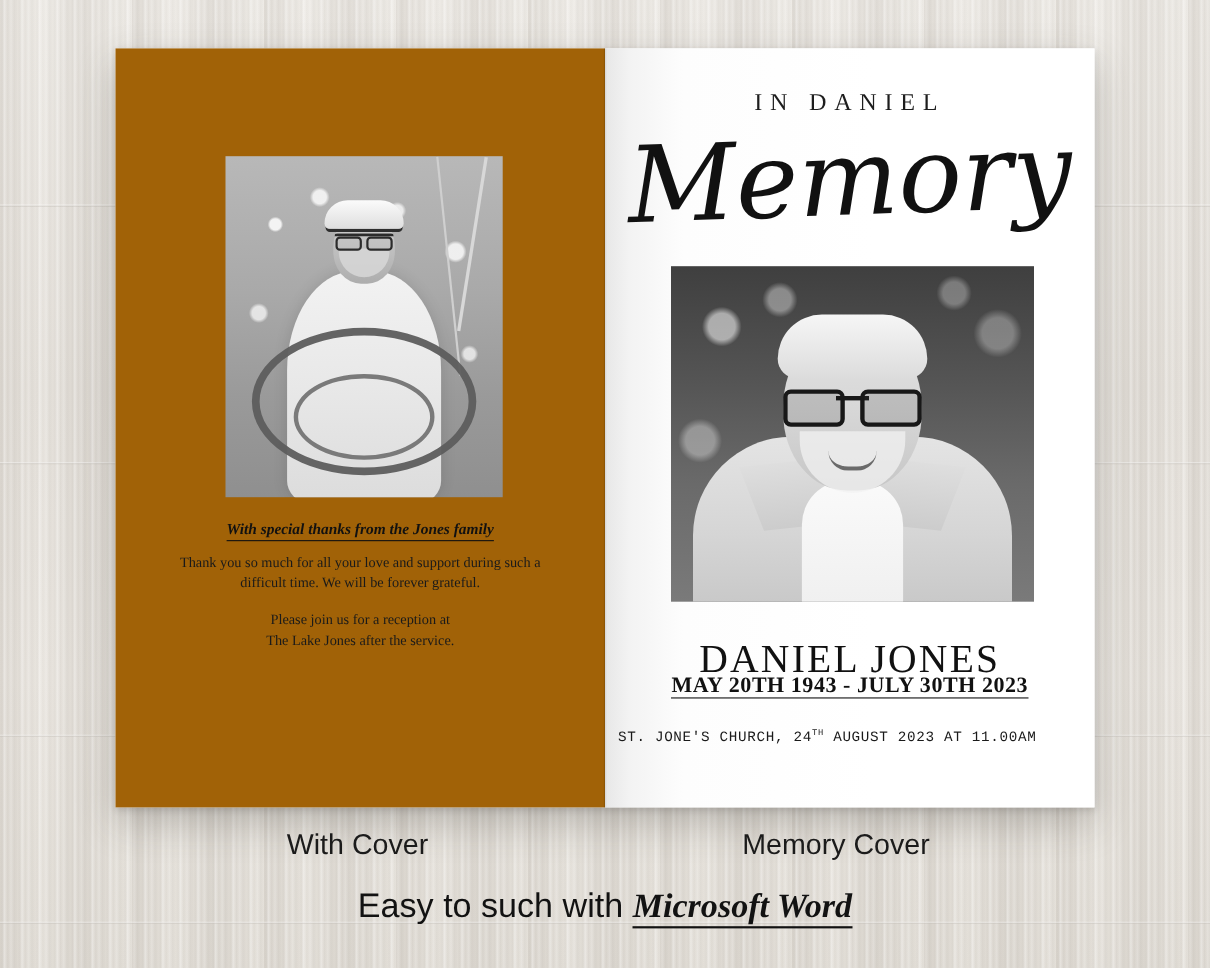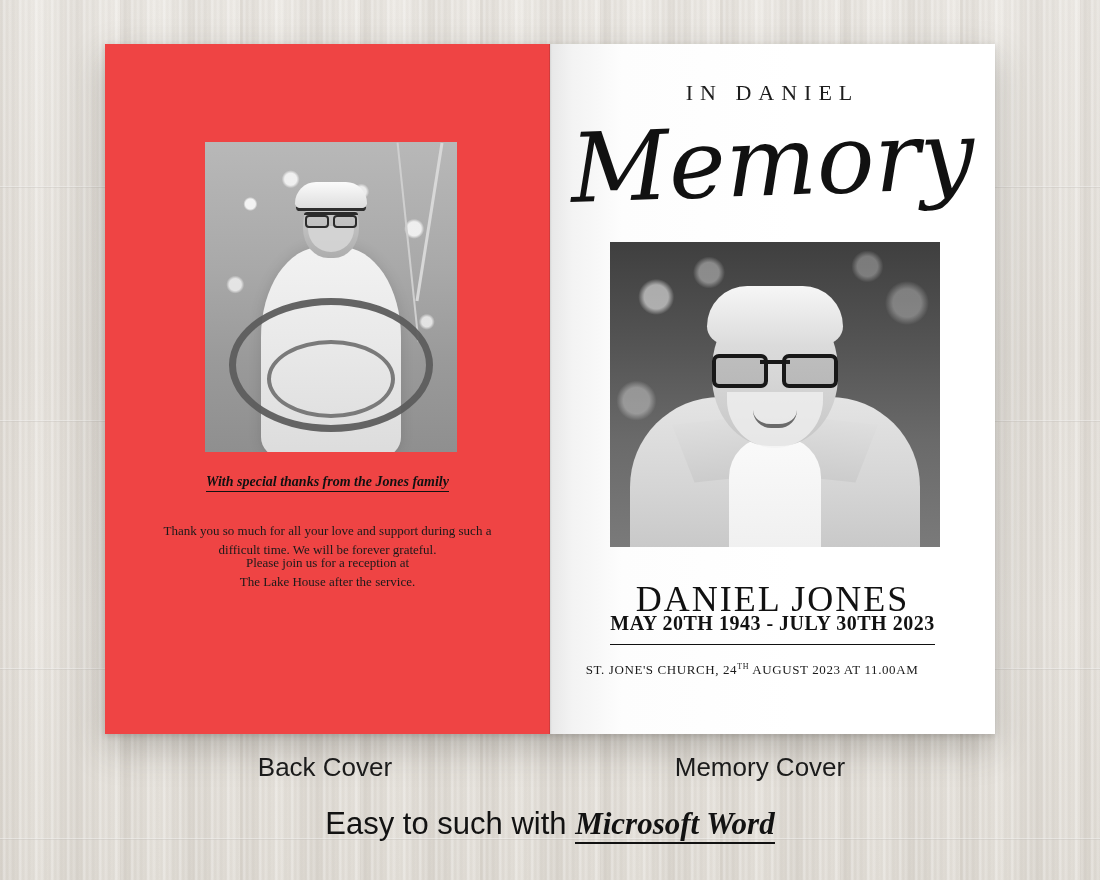--- a/index.html
+++ b/index.html
@@ -56,21 +56,21 @@
     background: #ffffff;
   }
 
   .page {
     position: relative;
     height: 100%;
     box-sizing: border-box;
   }
   .page-back {
     width: 445px;
-    background: #ef4444;
+    background: #a16207;
   }
   .page-front {
     width: 445px;
     background: linear-gradient(90deg, #e7e7e7 0%, #f3f3f3 5%, #fdfdfd 16%, #ffffff 55%, #ffffff 100%);
   }
   .spine {
     position: absolute;
     left: 444px;
     top: 0;
     width: 3px;
@@ -372,29 +372,29 @@
     width: 445px;
     text-align: center;
     font-family: "Liberation Serif", serif;
     font-weight: bold;
     font-size: 20px;
     letter-spacing: .5px;
     color: #111;
   }
   .dates span {
     border-bottom: 1px solid #111;
-    padding-bottom: 10px;
+    padding-bottom: 0;
   }
   .service {
     position: absolute;
     top: 618px;
     left: 0;
     width: 404px;
     text-align: center;
-    font-family: Liberation Serif, serif;
+    font-family: Liberation Mono, monospace;
     font-size: 13px;
     letter-spacing: .6px;
     color: #1a1a1a;
   }
   .service sup { font-size: 8px; }
 
   
   .thanks-title {
     position: absolute;
     top: 430px;
@@ -403,21 +403,21 @@
     text-align: center;
     font-family: "Liberation Serif", serif;
     font-style: italic;
     font-weight: bold;
     font-size: 14px;
     color: #111;
   }
   .thanks-title span { border-bottom: 1px solid #111; padding-bottom: 2px; }
   .thanks-body {
     position: absolute;
-    top: 478px;
+    top: 458px;
     left: 50px;
     width: 345px;
     text-align: center;
     font-family: "Liberation Serif", serif;
     font-size: 13px;
     line-height: 1.45;
     color: #1a1a1a;
   }
   .reception {
     position: absolute;
@@ -488,21 +488,21 @@
         <div class="bk-wheel-in"></div>
       </div>
 
       <div class="thanks-title">
         <span>With special thanks from the Jones family</span>
       </div>
 
       <div class="thanks-body">Thank you so much for all your love and support during such a difficult time. We will be forever grateful.</div>
 
       <div class="reception" style="white-space: pre-line;">Please join us for a reception at
-The Lake House after the service.</div>
+The Lake Jones after the service.</div>
     </div>
 
     <div class="spine"></div>
 
     <div class="page page-front">
 
       <div class="inloving">IN DANIEL</div>
 
       <div class="memory">Memory</div>
 
@@ -528,20 +528,20 @@
       <div class="dates">
         <span>MAY 20TH 1943 - JULY 30TH 2023</span>
       </div>
 
       <div class="service">
         <span>ST. JONE'S CHURCH, 24</span><sup>TH</sup><span> AUGUST 2023 AT 11.00AM</span>
       </div>
     </div>
   </div>
 
-  <div class="caption caption-back">Back Cover</div>
+  <div class="caption caption-back">With Cover</div>
   <div class="caption caption-front">Memory Cover</div>
 
   <div class="tagline">
     <span>Easy to such with </span><span class="brand">Microsoft Word</span>
   </div>
 
 </div>
 
 </body></html>

